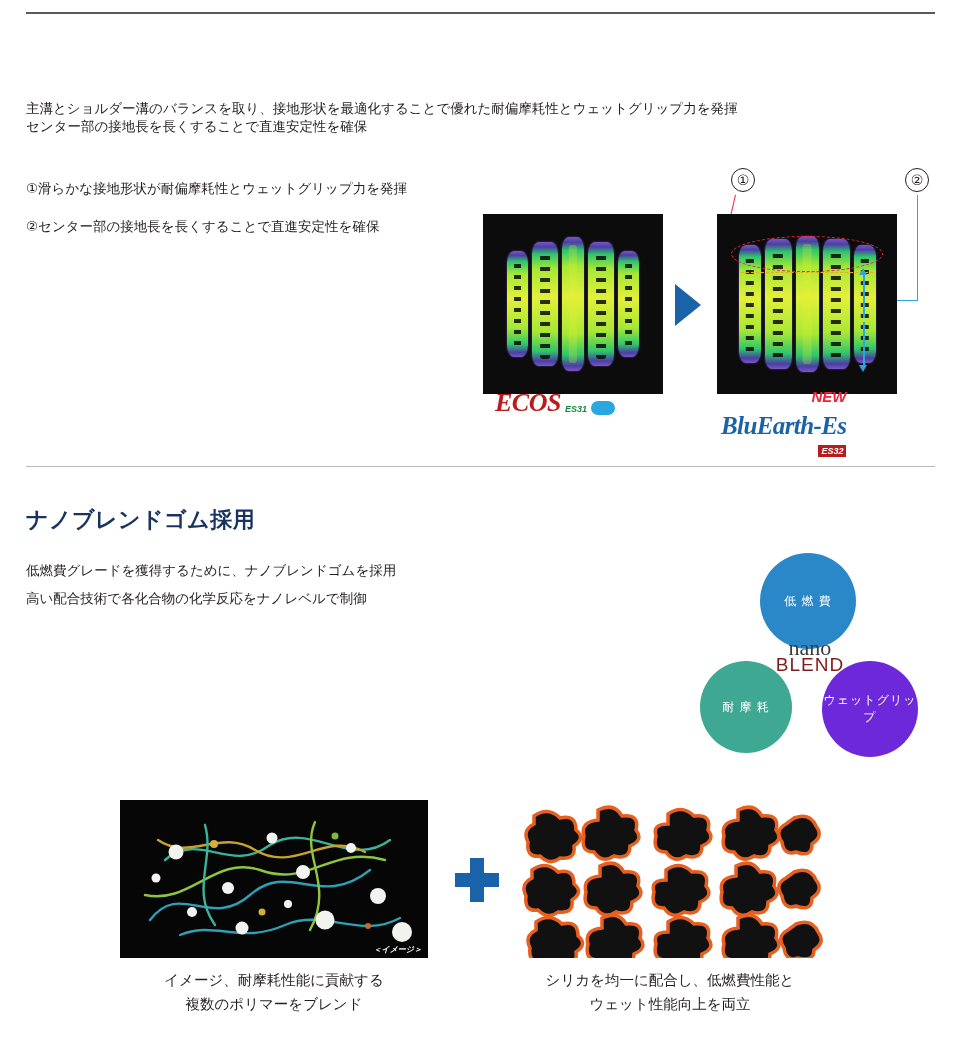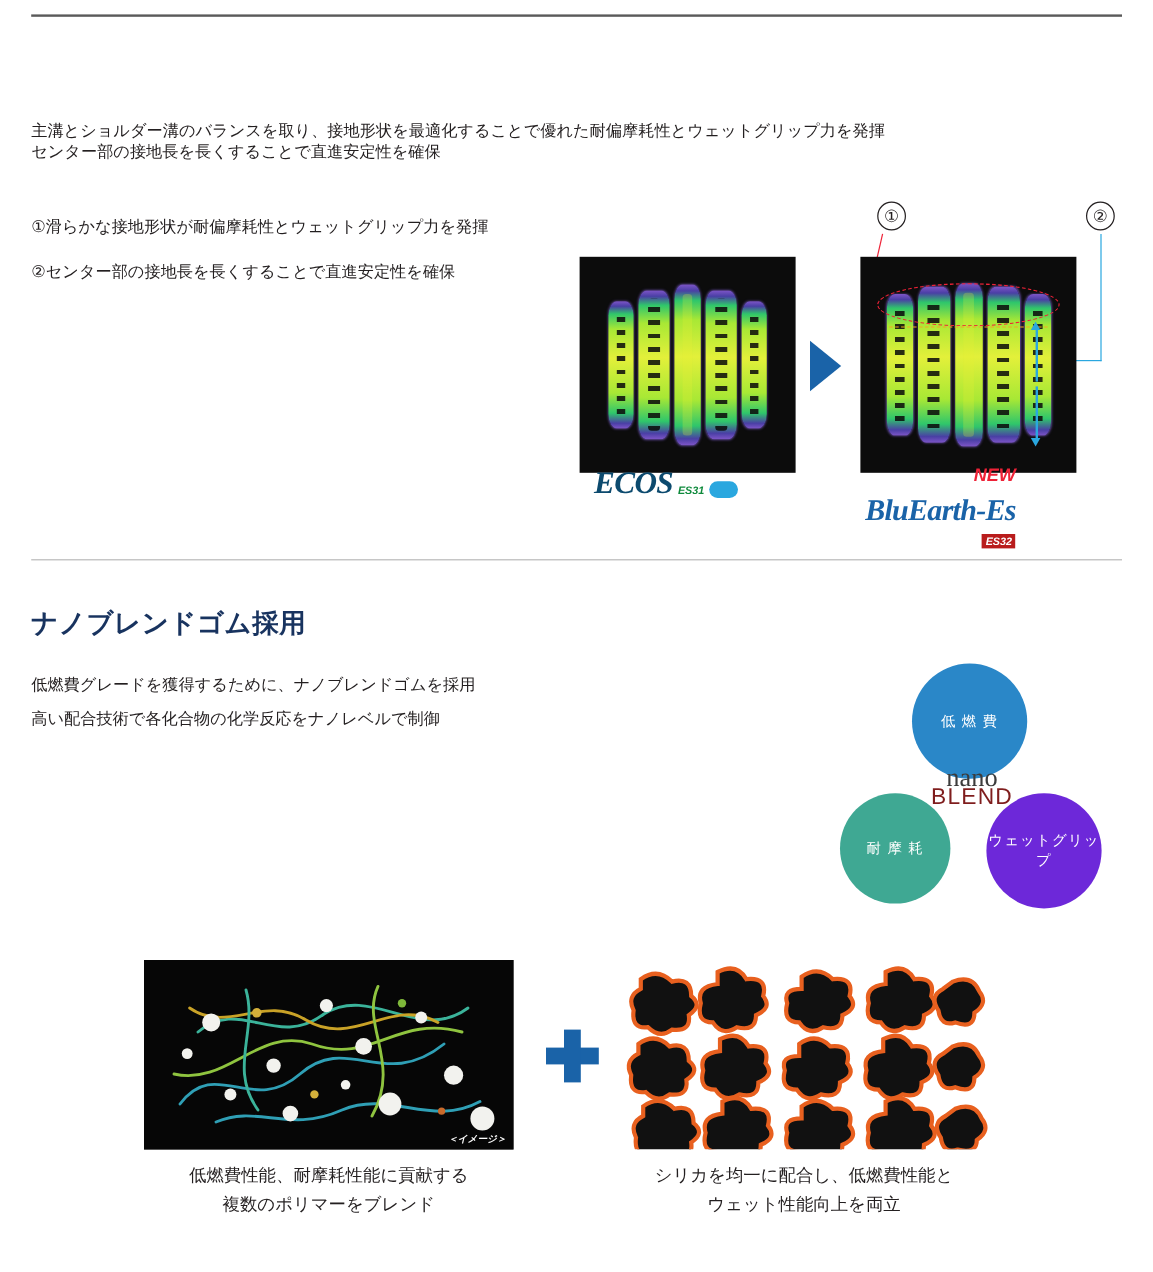--- a/index.html
+++ b/index.html
@@ -237,21 +237,21 @@
     top: 188px;
     display: flex;
     align-items: flex-end;
     gap: 4px;
   }
   .ecos-word {
     font-family: "Liberation Serif", "DejaVu Serif", serif;
     font-style: italic;
     font-weight: bold;
     font-size: 26px;
-    color: #0c4a6e;
+    color: #b91c1c;
     letter-spacing: -0.5px;
   }
   .ecos-sub {
     font-size: 9px;
     font-weight: bold;
     font-style: italic;
     color: #0f8a3c;
     margin-bottom: 4px;
   }
   .ecos-badge {
@@ -557,21 +557,21 @@
           <path d="M86,118 q16,-8 24,6 q18,-2 14,14 q8,10 -6,16 q0,14 -16,10 q-12,6 -20,-4 q-14,0 -10,-16 q-4,-14 14,-16 z"></path>
           <path d="M152,122 q14,-10 26,2 q18,-2 14,14 q8,10 -6,16 q0,14 -16,10 q-12,6 -20,-4 q-14,0 -10,-16 q-4,-12 12,-12 z"></path>
           <path d="M222,118 q16,-8 24,6 q18,-2 14,14 q8,10 -6,16 q0,14 -16,10 q-12,6 -20,-4 q-14,0 -10,-16 q-4,-14 14,-16 z"></path>
           <path d="M280,124 q16,-6 22,8 q8,10 -4,18 q0,12 -16,8 q-12,4 -14,-10 q-8,-12 4,-18 z"></path>
         </g>
       </svg>
       <span class="img-note" style="color:#444"></span>
     </div>
 
     <div class="caption c-left">
-      <div>低燃費性能、耐摩耗性能に貢献する</div>
+      <div>イメージ、耐摩耗性能に貢献する</div>
       <div>複数のポリマーをブレンド</div>
     </div>
 
     <div class="caption c-right">
       <div>シリカを均一に配合し、低燃費性能と</div>
       <div>ウェット性能向上を両立</div>
     </div>
 
   </div>
 </div>

